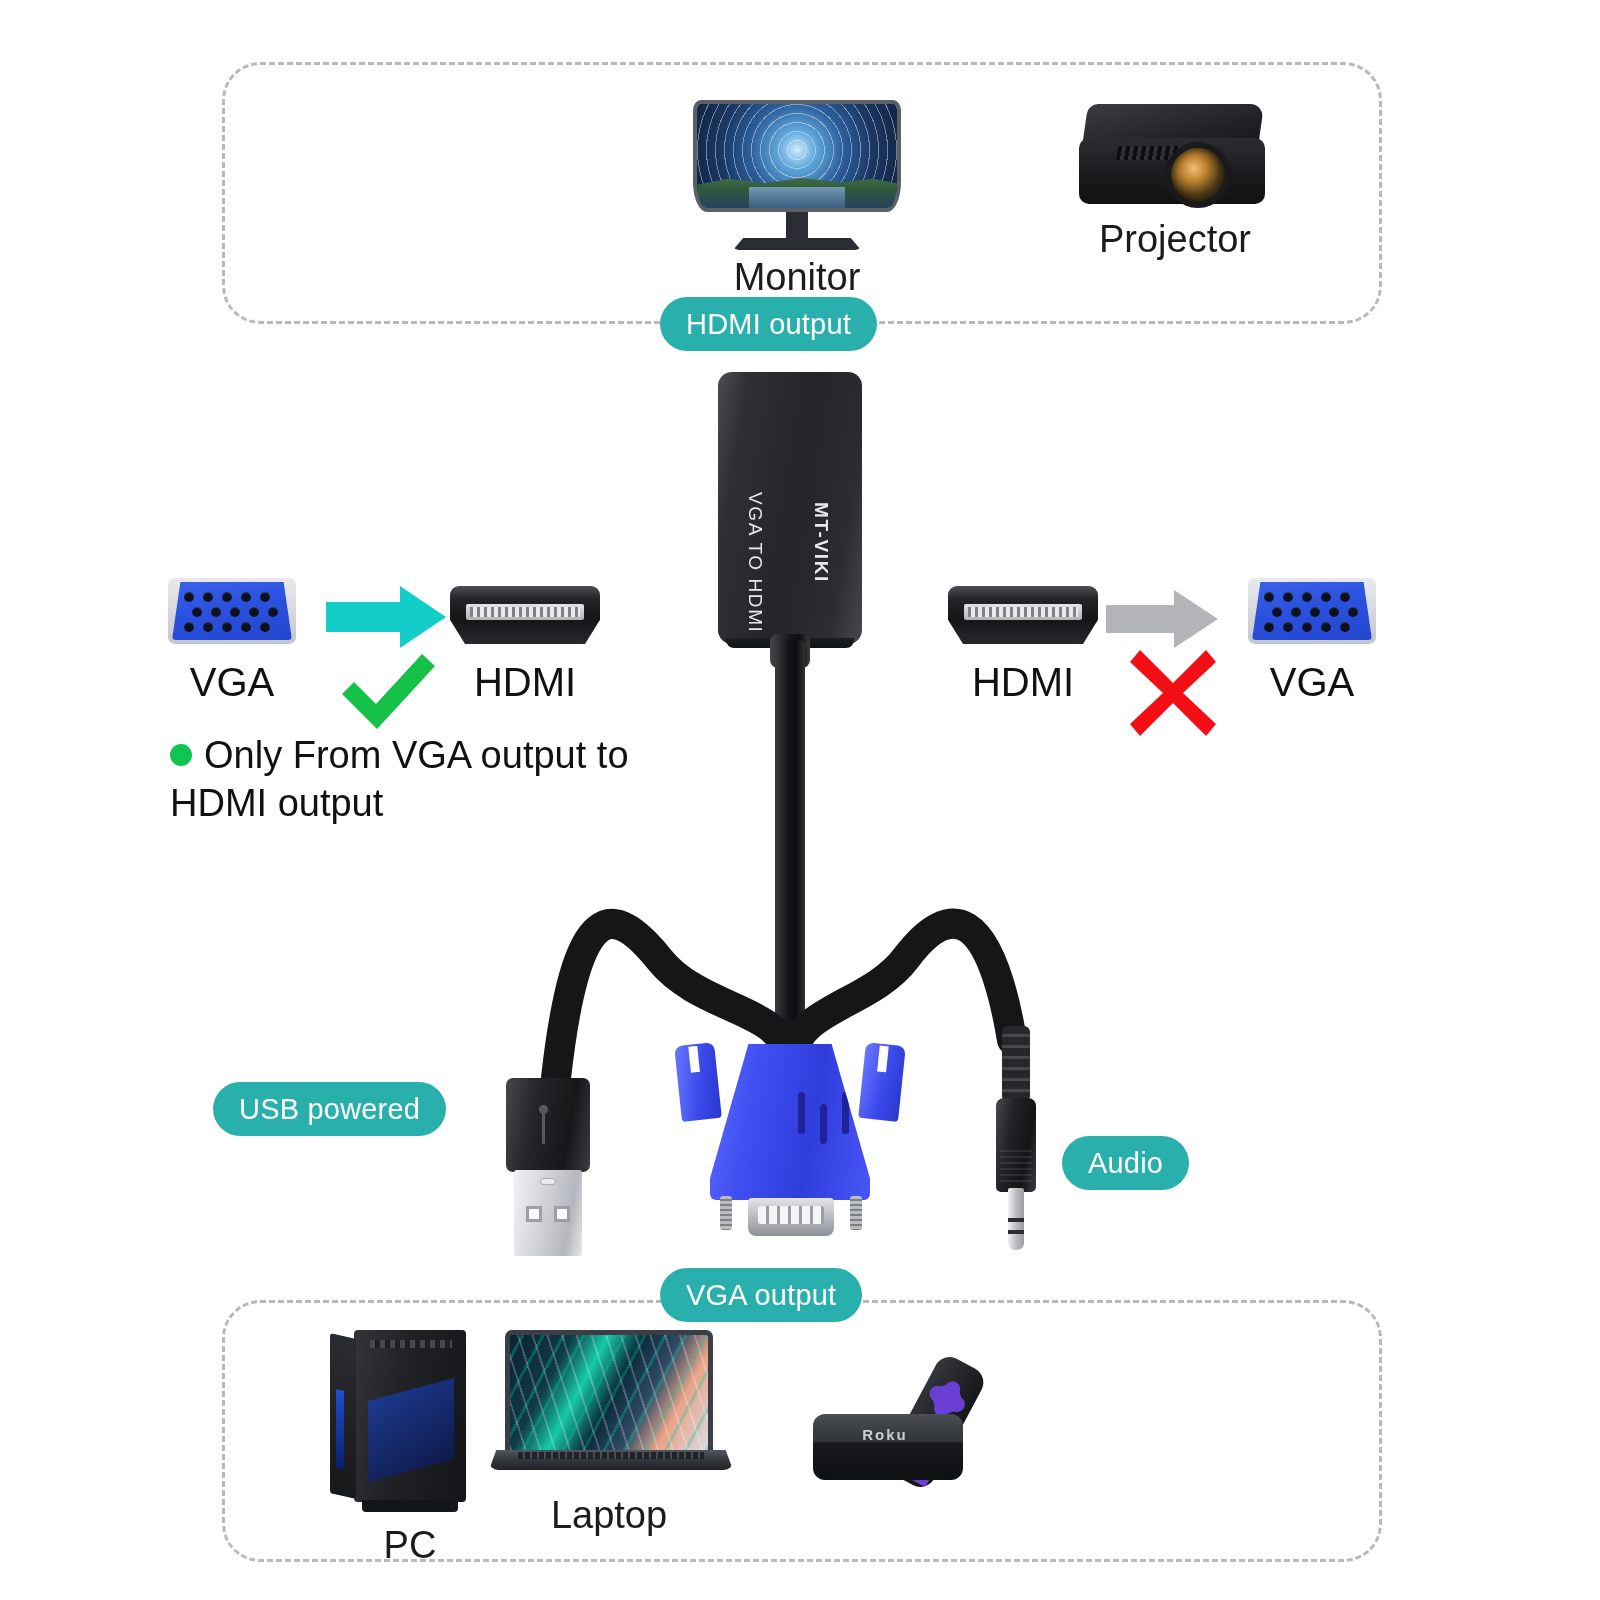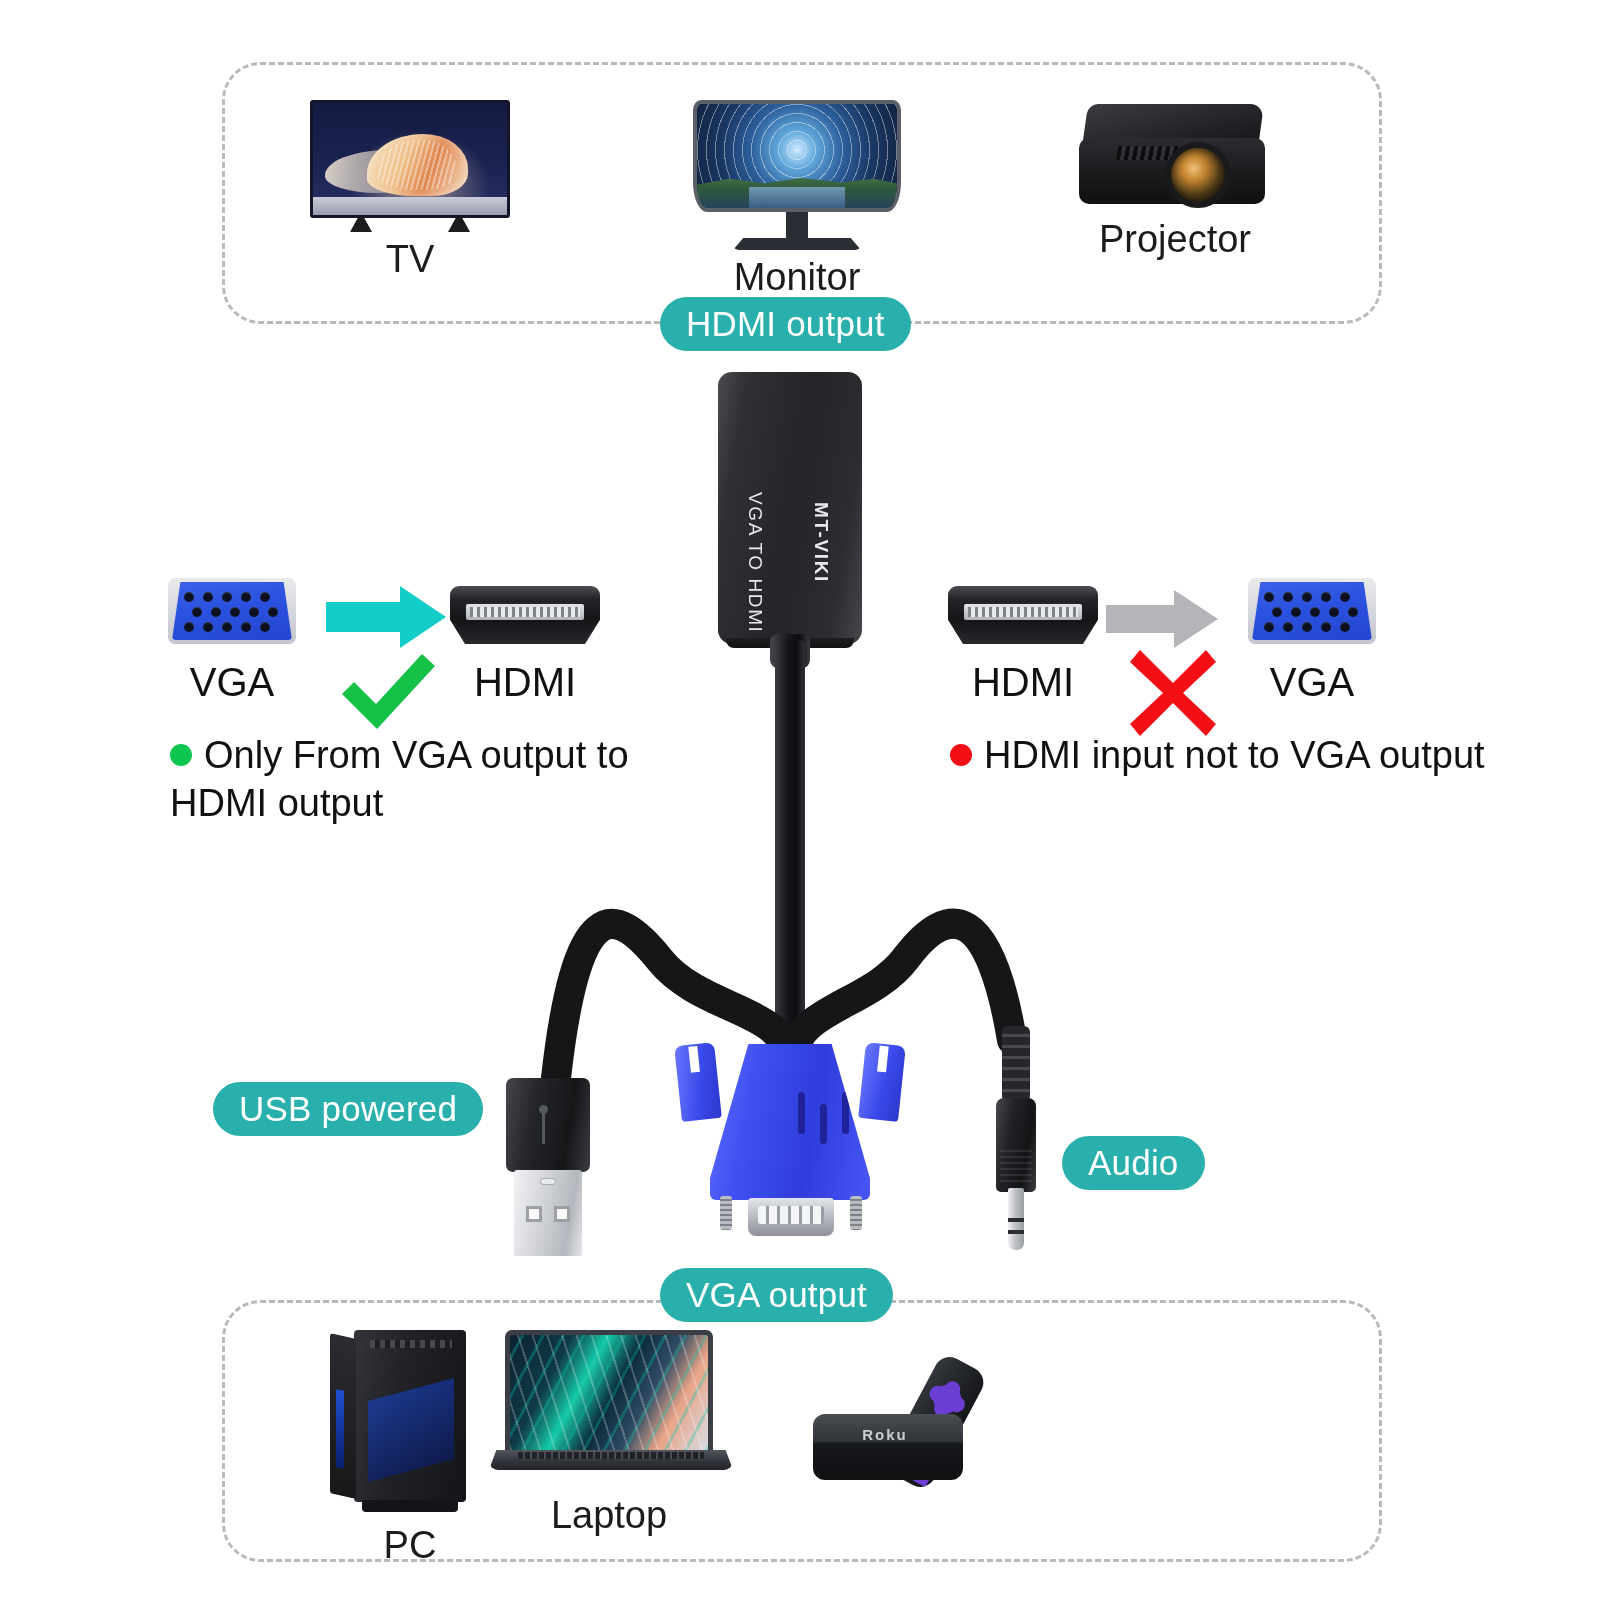--- a/index.html
+++ b/index.html
@@ -23,21 +23,21 @@
 
   
   .pill {
     position: absolute;
     background: #29b0ac;
     color: #ffffff;
     border-radius: 40px;
     display: flex;
     align-items: center;
     justify-content: center;
-    font-size: 35px;
+    font-size: 29px;
     letter-spacing: .2px;
     white-space: nowrap;
     padding: 0 26px;
     height: 54px;
   }
   #pill-hdmi-output { left: 660px; top: 297px; }
   #pill-vga-input   { left: 660px; top: 1268px; }
   #pill-usb         { left: 213px; top: 1082px; }
   #pill-audio       { left: 1062px; top: 1136px; }
 
@@ -499,31 +499,20 @@
   .dot.green { background: #0ec64f; }
   .dot.red   { background: #f40f16; }
 </style>
 </head>
 <body>
 
 <div id="stage">
 
   <div class="dashed-box" id="box-output"></div>
 
-  <div class="device" id="dev-tv">
-    <div class="art">
-      <div class="tv-screen">
-        <div class="tv-sweep"></div>
-        <div class="tv-blob"></div>
-        <div class="tv-ground"></div>
-      </div>
-      <div class="tv-base"></div>
-    </div>
-    <div class="caption">TV</div>
-  </div>
 
   <div class="device" id="dev-monitor">
     <div class="art">
       <div class="mon-screen">
         <div class="mon-trails"></div>
         <div class="mon-land"></div>
         <div class="mon-water"></div>
       </div>
       <div class="mon-stand-neck"></div>
       <div class="mon-stand-foot"></div>
@@ -634,23 +623,20 @@
         </div>
       </div>
     </div>
     <div class="conn-label">VGA</div>
   </div>
 
   <div class="note" id="note-left">
     <span class="dot green"></span><span>Only From VGA output to HDMI output</span>
   </div>
 
-  <div class="note" id="note-right">
-    <span class="dot red"></span><span>HDMI input not to VGA output</span>
-  </div>
 
   <div id="usb-plug">
     <div class="usb-shell">
         <div class="usb-sym"></div>
       </div>
     <div class="usb-metal">
       <div class="usb-pin p1"></div>
       <div class="usb-pin p2"></div>
     </div>
   </div>

